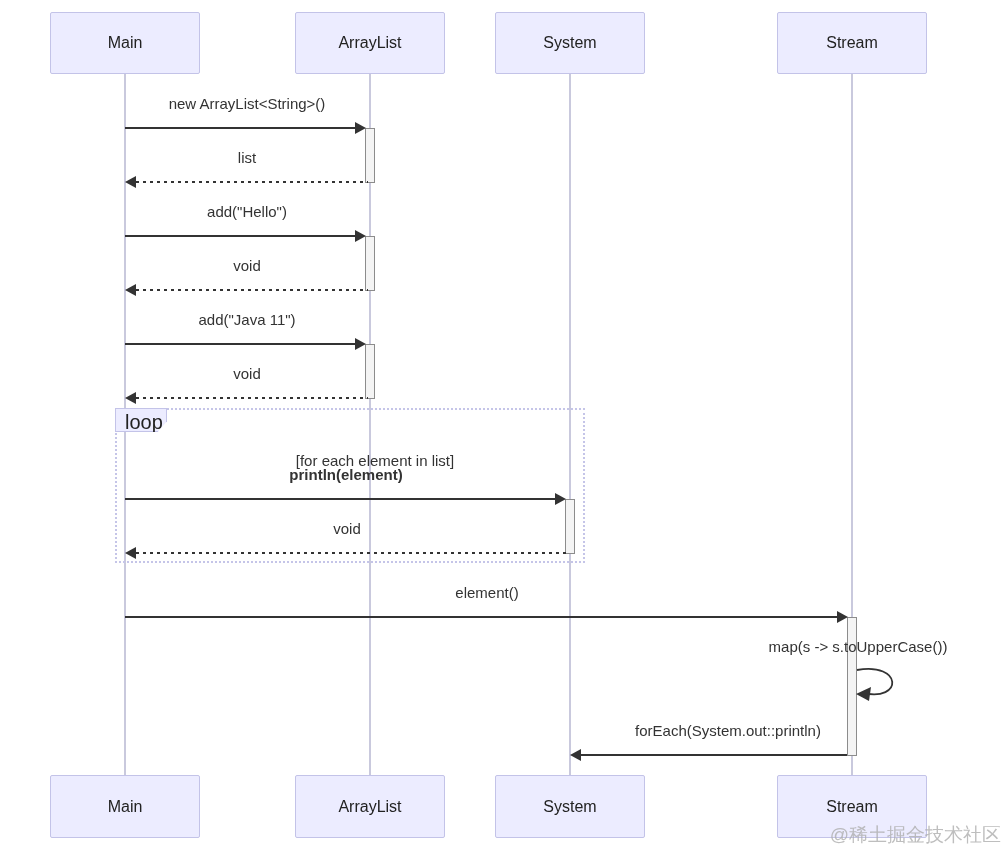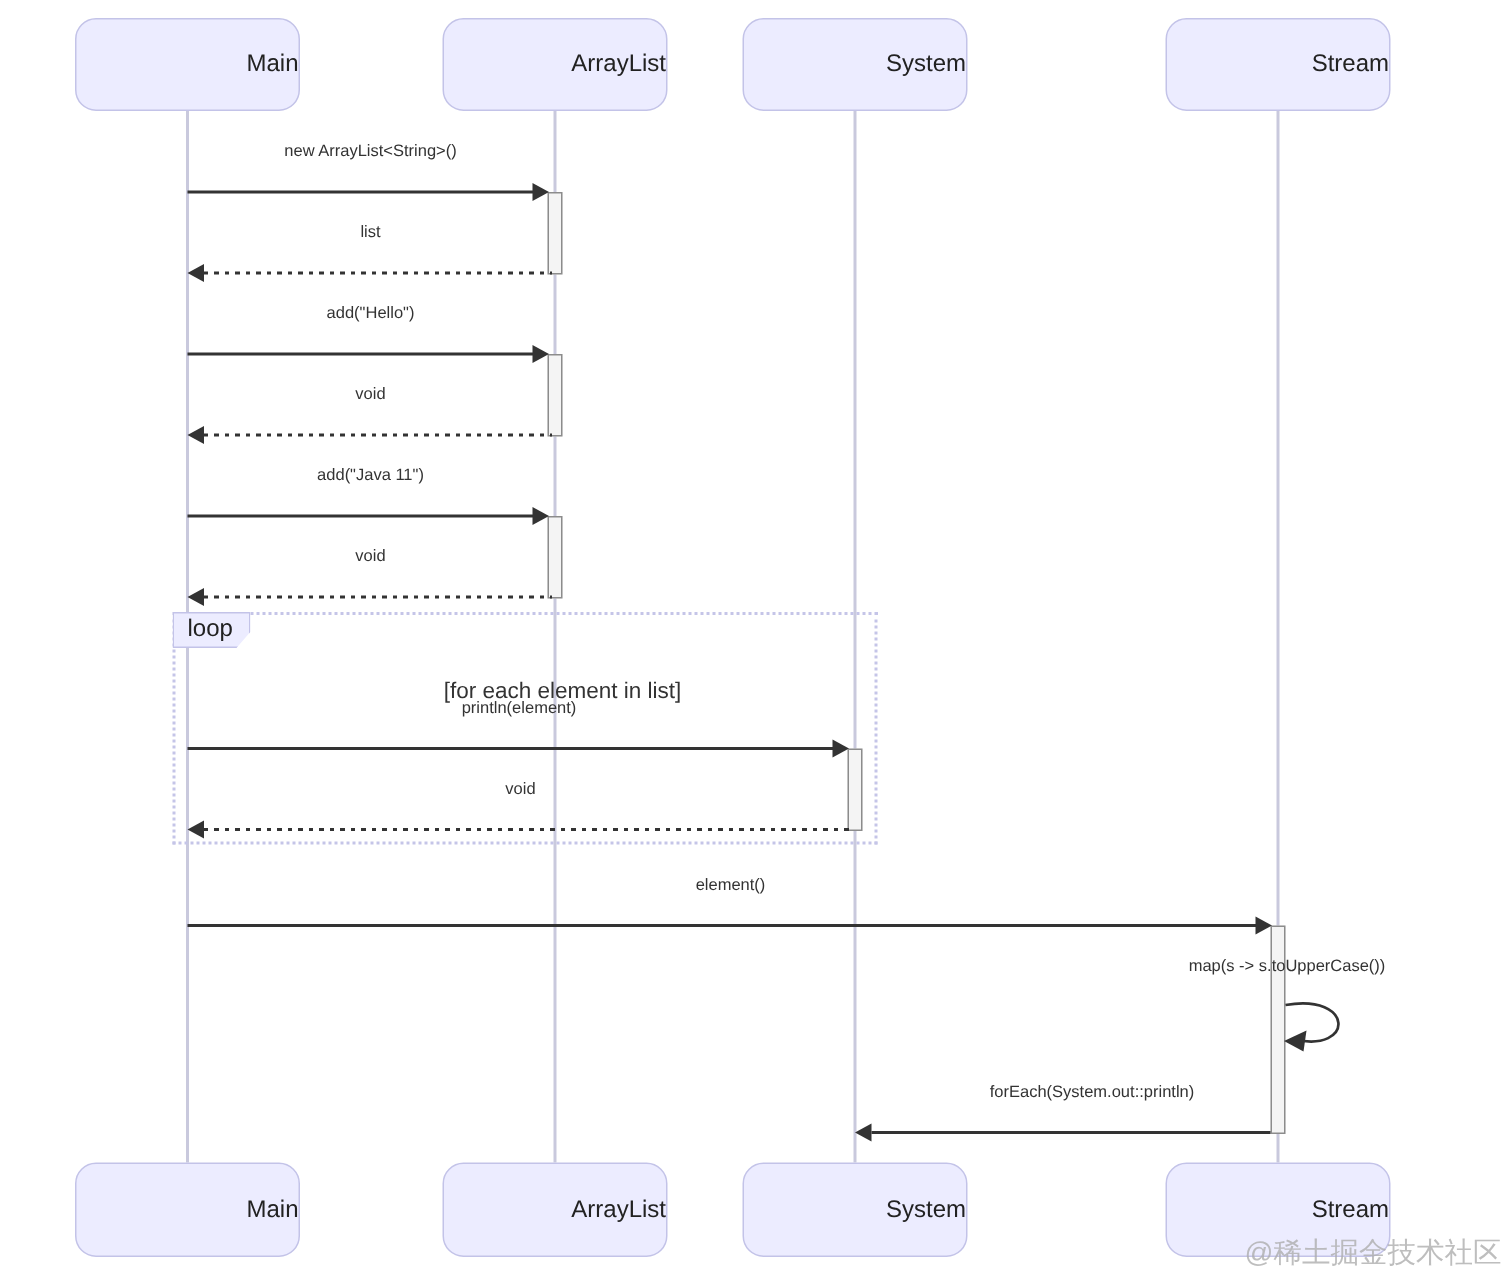--- a/index.html
+++ b/index.html
@@ -27,37 +27,37 @@
     position: absolute;
     width: 2px;
     background: var(--lifeline_color);
   }
   .actor {
     position: absolute;
     width: 150px;
     height: 62px;
     background: var(--actor_fill);
     border: 1px solid var(--actor_border);
-    border-radius: 14px;
+    border-radius: 2px;
     display: flex;
     align-items: center;
-    justify-content: flex-end;
+    justify-content: center;
     font-size: 16px;
     color: #222;
   }
   .activation {
     position: absolute;
     width: 10px;
     background: var(--activation_fill);
     border: 1px solid var(--activation_border);
   }
   .msg-label {
     position: absolute;
     transform: translateX(-50%);
-    font-size: 11px;
+    font-size: 15px;
     white-space: nowrap;
     color: var(--text_color);
   }
   .line-solid {
     position: absolute;
     height: 2px;
     background: var(--arrow_color);
   }
   .line-dashed {
     position: absolute;
@@ -84,21 +84,21 @@
     width: 470px; height: 155px;
     border: 2px dotted var(--loop_border);
   }
   .loop-tag {
     position: absolute;
     left: 115px; top: 408px;
     width: 52px; height: 24px;
     background: var(--actor_fill);
     border: 1px solid var(--actor_border);
     clip-path: polygon(0 0, 100% 0, 100% 55%, 82% 100%, 0 100%);
-    font-size: 16px;
+    font-size: 20px;
     padding: 2px 0 0 9px;
     color: #222;
   }
   .loop-cond {
     position: absolute;
     transform: translateX(-50%);
     font-size: 15px;
     white-space: nowrap;
     margin-top: 40px;
   }
@@ -168,21 +168,21 @@
   <div class="line-dashed" style="left:136px; top:289px; width:232px;"></div>
 
   <div class="msg-label" style="left:247px; top:311px;">add("Java 11")</div>
   <div class="line-solid" style="left:125px; top:343px; width:231px;"></div>
   <div class="arrow-right" style="left:355px; top:338px;"></div>
 
   <div class="msg-label" style="left:247px; top:365px;">void</div>
   <div class="arrow-left" style="left:125px; top:392px;"></div>
   <div class="line-dashed" style="left:136px; top:397px; width:232px;"></div>
 
-  <div class="msg-label" style="left:346px; top:466px;">println(element)</div>
+  <div class="msg-label" style="left:346px; top:466px;font-weight:bold;">println(element)</div>
   <div class="line-solid" style="left:125px; top:498px; width:431px;"></div>
   <div class="arrow-right" style="left:555px; top:493px;"></div>
 
   <div class="msg-label" style="left:347px; top:520px;">void</div>
   <div class="arrow-left" style="left:125px; top:547px;"></div>
   <div class="line-dashed" style="left:136px; top:552px; width:430px;"></div>
 
   <div class="msg-label" style="left:487px; top:584px;">element()</div>
   <div class="line-solid" style="left:125px; top:616px; width:713px;"></div>
   <div class="arrow-right" style="left:837px; top:611px;"></div>

